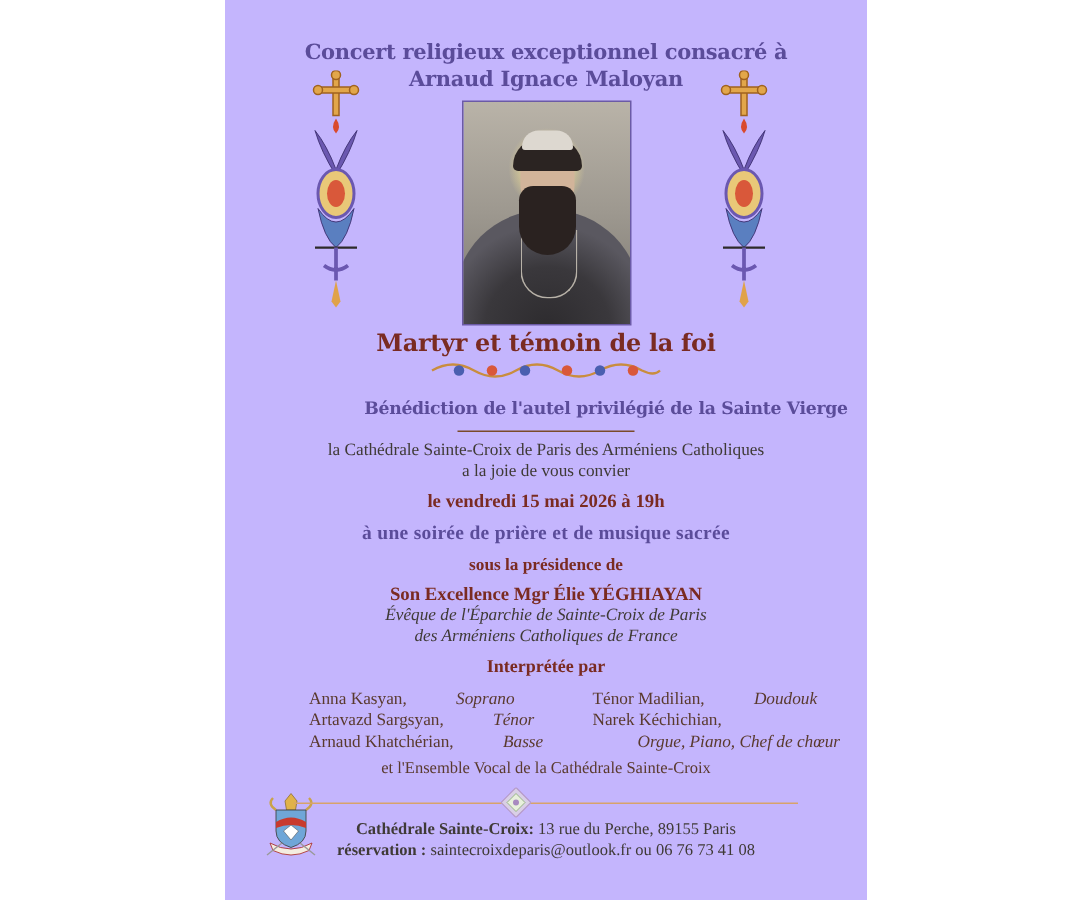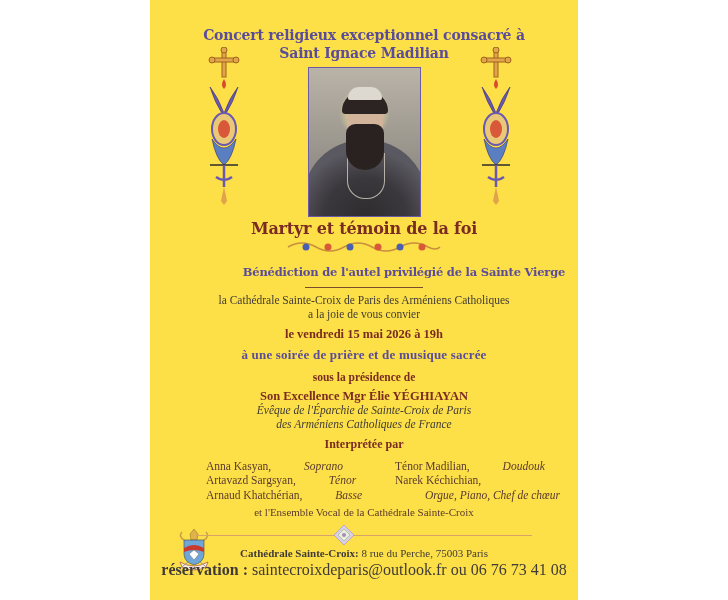--- a/index.html
+++ b/index.html
@@ -2,21 +2,21 @@
 <html><head>
 <meta charset="utf-8">
 <style>
   html, body { margin:0; padding:0; }
   body {
     width:728px; height:600px; background:#ffffff; position:relative; overflow:hidden;
     font-family:"DejaVu Serif", serif;
   }
   .page {
     position:absolute; left:150px; top:0; width:428px; height:600px;
-    background:#fde047;
+    background:#c4b5fd;
   }
   .gothic {
     font-family:"DejaVu Serif", serif; font-weight:bold; letter-spacing:-0.2px;
   }
   .title1, .title2 {
     position:absolute; left:0; width:100%; text-align:center;
     color:#5b4c9a; font-size:14px;
   }
   .title1 { top:27px; }
   .title2 { top:45px; }
@@ -79,30 +79,30 @@
   .interp { top:437px; font-size:12px; color:#7a2b22; font-weight:bold; }
   .perf { position:absolute; font-family:"Liberation Serif", serif; font-size:11.5px; color:#5a3a2e; line-height:14.3px; }
   .perf.left { left:56px; top:459px; }
   .perf.right { left:245px; top:459px; }
   .perf i { font-style:italic;margin-left:30px; }
   .ensemble { top:506px; font-size:11px; color:#5a3a2e; }
   .rule2 { position:absolute; left:46px; top:535px; width:336px; height:0; border-top:1.2px solid #d8a36a; }
   .diamond { position:absolute; left:184px; top:525px; width:20px; height:20px; }
   .crest { position:absolute; left:26px; top:528px; width:36px; height:45px; }
   .addr1 { top:547px; font-size:11px; color:#3f3a36; }
-  .addr2 { top:561px; font-size:16px; color:#3f3a36; }
+  .addr2 { top:561px; font-size:11px; color:#3f3a36; }
   .addr1 b, .addr2 b { font-weight:bold; }
 </style>
 </head>
 <body>
 
 <div class="page">
 
   <div class="title1 gothic">Concert religieux exceptionnel consacré à</div>
-  <div class="title2 gothic">Saint Ignace Madilian</div>
+  <div class="title2 gothic">Arnaud Ignace Maloyan</div>
 
   <svg class="ornament-col left" viewBox="0 0 36 160">
     <g stroke="#a0621e" stroke-width="1" fill="#e2a64a">
       <rect x="16" y="2" width="4" height="28"></rect>
       <rect x="6" y="11" width="24" height="4"></rect>
       <circle cx="18" cy="3" r="3"></circle>
         <circle cx="6" cy="13" r="3"></circle>
         <circle cx="30" cy="13" r="3"></circle>
     </g>
     <path d="M18 32 q-4 6 0 10 q4 -4 0 -10z" fill="#d94a2e"></path>
@@ -190,16 +190,16 @@
     <path d="M2 42 l10 -8 M34 42 l-10 -8" stroke="#999" stroke-width="1"></path>
   </svg>
 
   <div class="rule2"></div>
   <svg class="diamond" viewBox="0 0 20 20">
     <path d="M10 0 l10 10 l-10 10 l-10 -10z" fill="#d9cfe6" stroke="#b59ac8" stroke-width="0.8"></path>
     <path d="M10 4 l6 6 l-6 6 l-6 -6z" fill="#e8f0dc" stroke="#8fb07a" stroke-width="0.6"></path>
     <circle cx="10" cy="10" r="2" fill="#a88ac0"></circle>
   </svg>
 
-  <div class="txt addr1"><b>Cathédrale Sainte-Croix:</b><span> 8 rue du Perche, 75003 Paris</span></div>
+  <div class="txt addr1"><b>Cathédrale Sainte-Croix:</b><span> 13 rue du Perche, 89155 Paris</span></div>
   <div class="txt addr2"><b>réservation :</b><span> saintecroixdeparis@outlook.fr ou 06 76 73 41 08</span></div>
 
 </div>
 
 </body></html>

